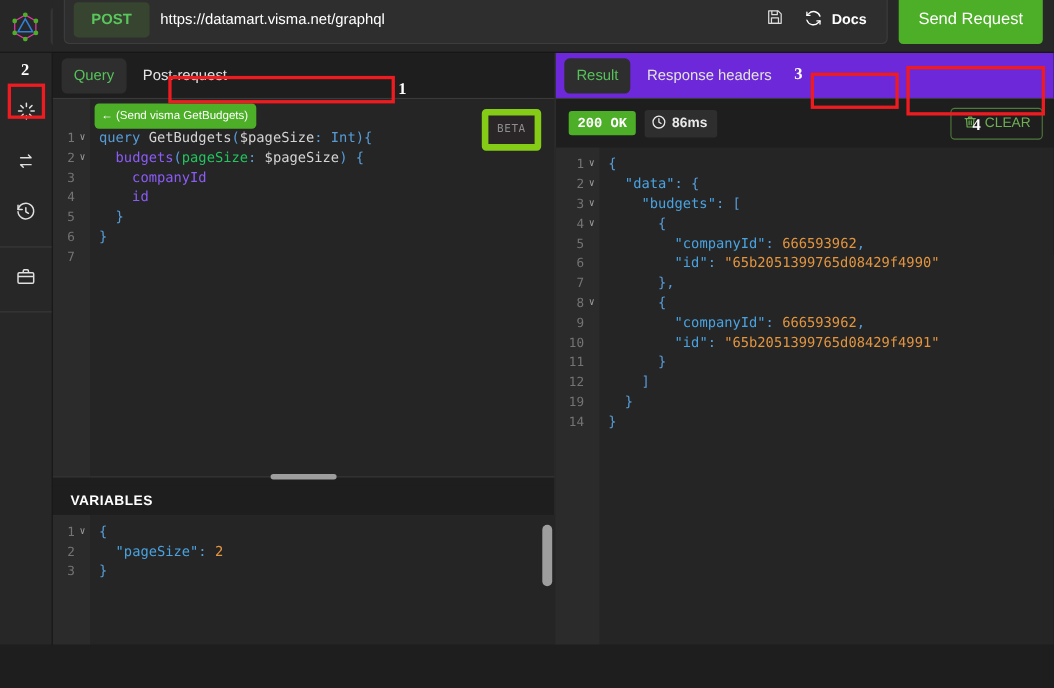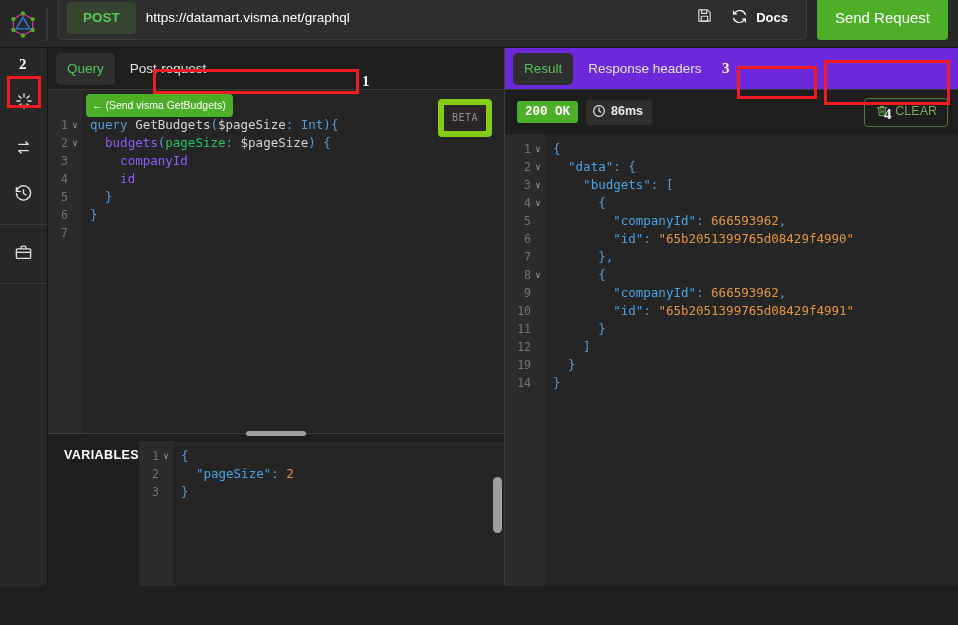--- a/index.html
+++ b/index.html
@@ -137,21 +137,21 @@
     border: 6px solid #84cc16; color: #8d8d8d; font-size: 10px; letter-spacing: .5px;
     padding: 4px 8px; border-radius: 4px; background: #2a2526;
   }
 
   
   .splitter { height: 8px; background: #1e1e1e; position: relative; border-top: 1px solid #3a3a3a; }
   .splitter .grip {
     position: absolute; left: 50%; transform: translateX(-50%); top: -3px;
     width: 60px; height: 5px; background: #9e9e9e; border-radius: 3px;
   }
-  .vars-pane { height: 145px; min-height: 145px; background: #1e1e1e; display: flex; position: relative; }
+  .vars-pane { height: 145px; min-height: 145px; background: #1e1e1e; display: flex; flex-direction: column; position: relative; }
   .vars-title {
     padding: 7px 0 6px 16px; color: #ffffff; font-size: 12.5px; font-weight: bold; letter-spacing: .4px;
   }
   .vars-code { flex: 1; position: relative; background: #252526; overflow: hidden; }
 
   
   .right-pane { flex: 1; background: #1e1e1e; display: flex; flex-direction: column; min-width: 0; }
   .result-meta {
     height: 44px; min-height: 44px; display: flex; align-items: center; padding: 0 10px 0 12px; gap: 8px;
   }

